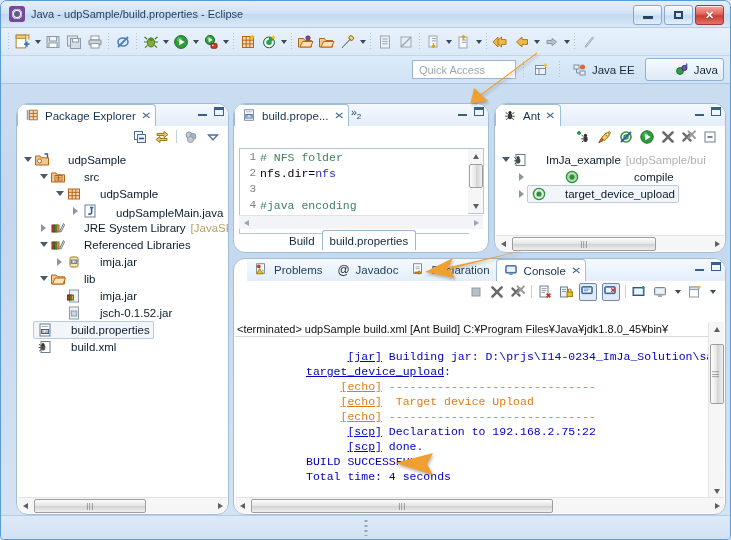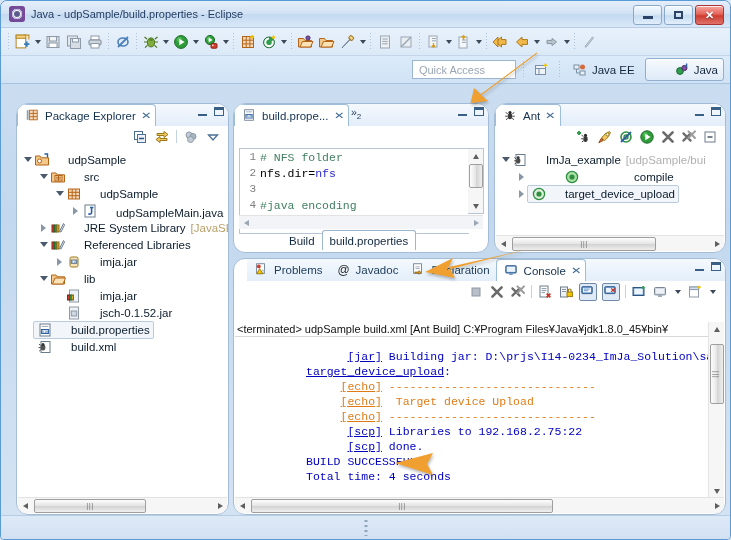--- a/index.html
+++ b/index.html
@@ -1076,21 +1076,21 @@
         <div class="conline">
           <span class="c-black">     </span><span class="c-orange c-link">[echo]</span><span class="c-orange"> ------------------------------</span>
         </div>
         <div class="conline">
           <span class="c-black">     </span><span class="c-orange c-link">[echo]</span><span class="c-orange">  Target device Upload</span>
         </div>
         <div class="conline">
           <span class="c-black">     </span><span class="c-orange c-link">[echo]</span><span class="c-orange"> ------------------------------</span>
         </div>
         <div class="conline">
-          <span class="c-black">      </span><span class="c-blue c-link">[scp]</span><span class="c-blue"> Libraries to 192.168.2.75:22</span>
+          <span class="c-black">      </span><span class="c-blue c-link">[scp]</span><span class="c-blue"> Declaration to 192.168.2.75:22</span>
         </div>
         <div class="conline">
           <span class="c-black">      </span><span class="c-blue c-link">[scp]</span><span class="c-blue"> done.</span>
         </div>
         <div class="conline">
           <span class="c-blue">BUILD SUCCESSFUL</span>
         </div>
         <div class="conline">
           <span class="c-blue">Total time: 4 seconds</span>
         </div>

